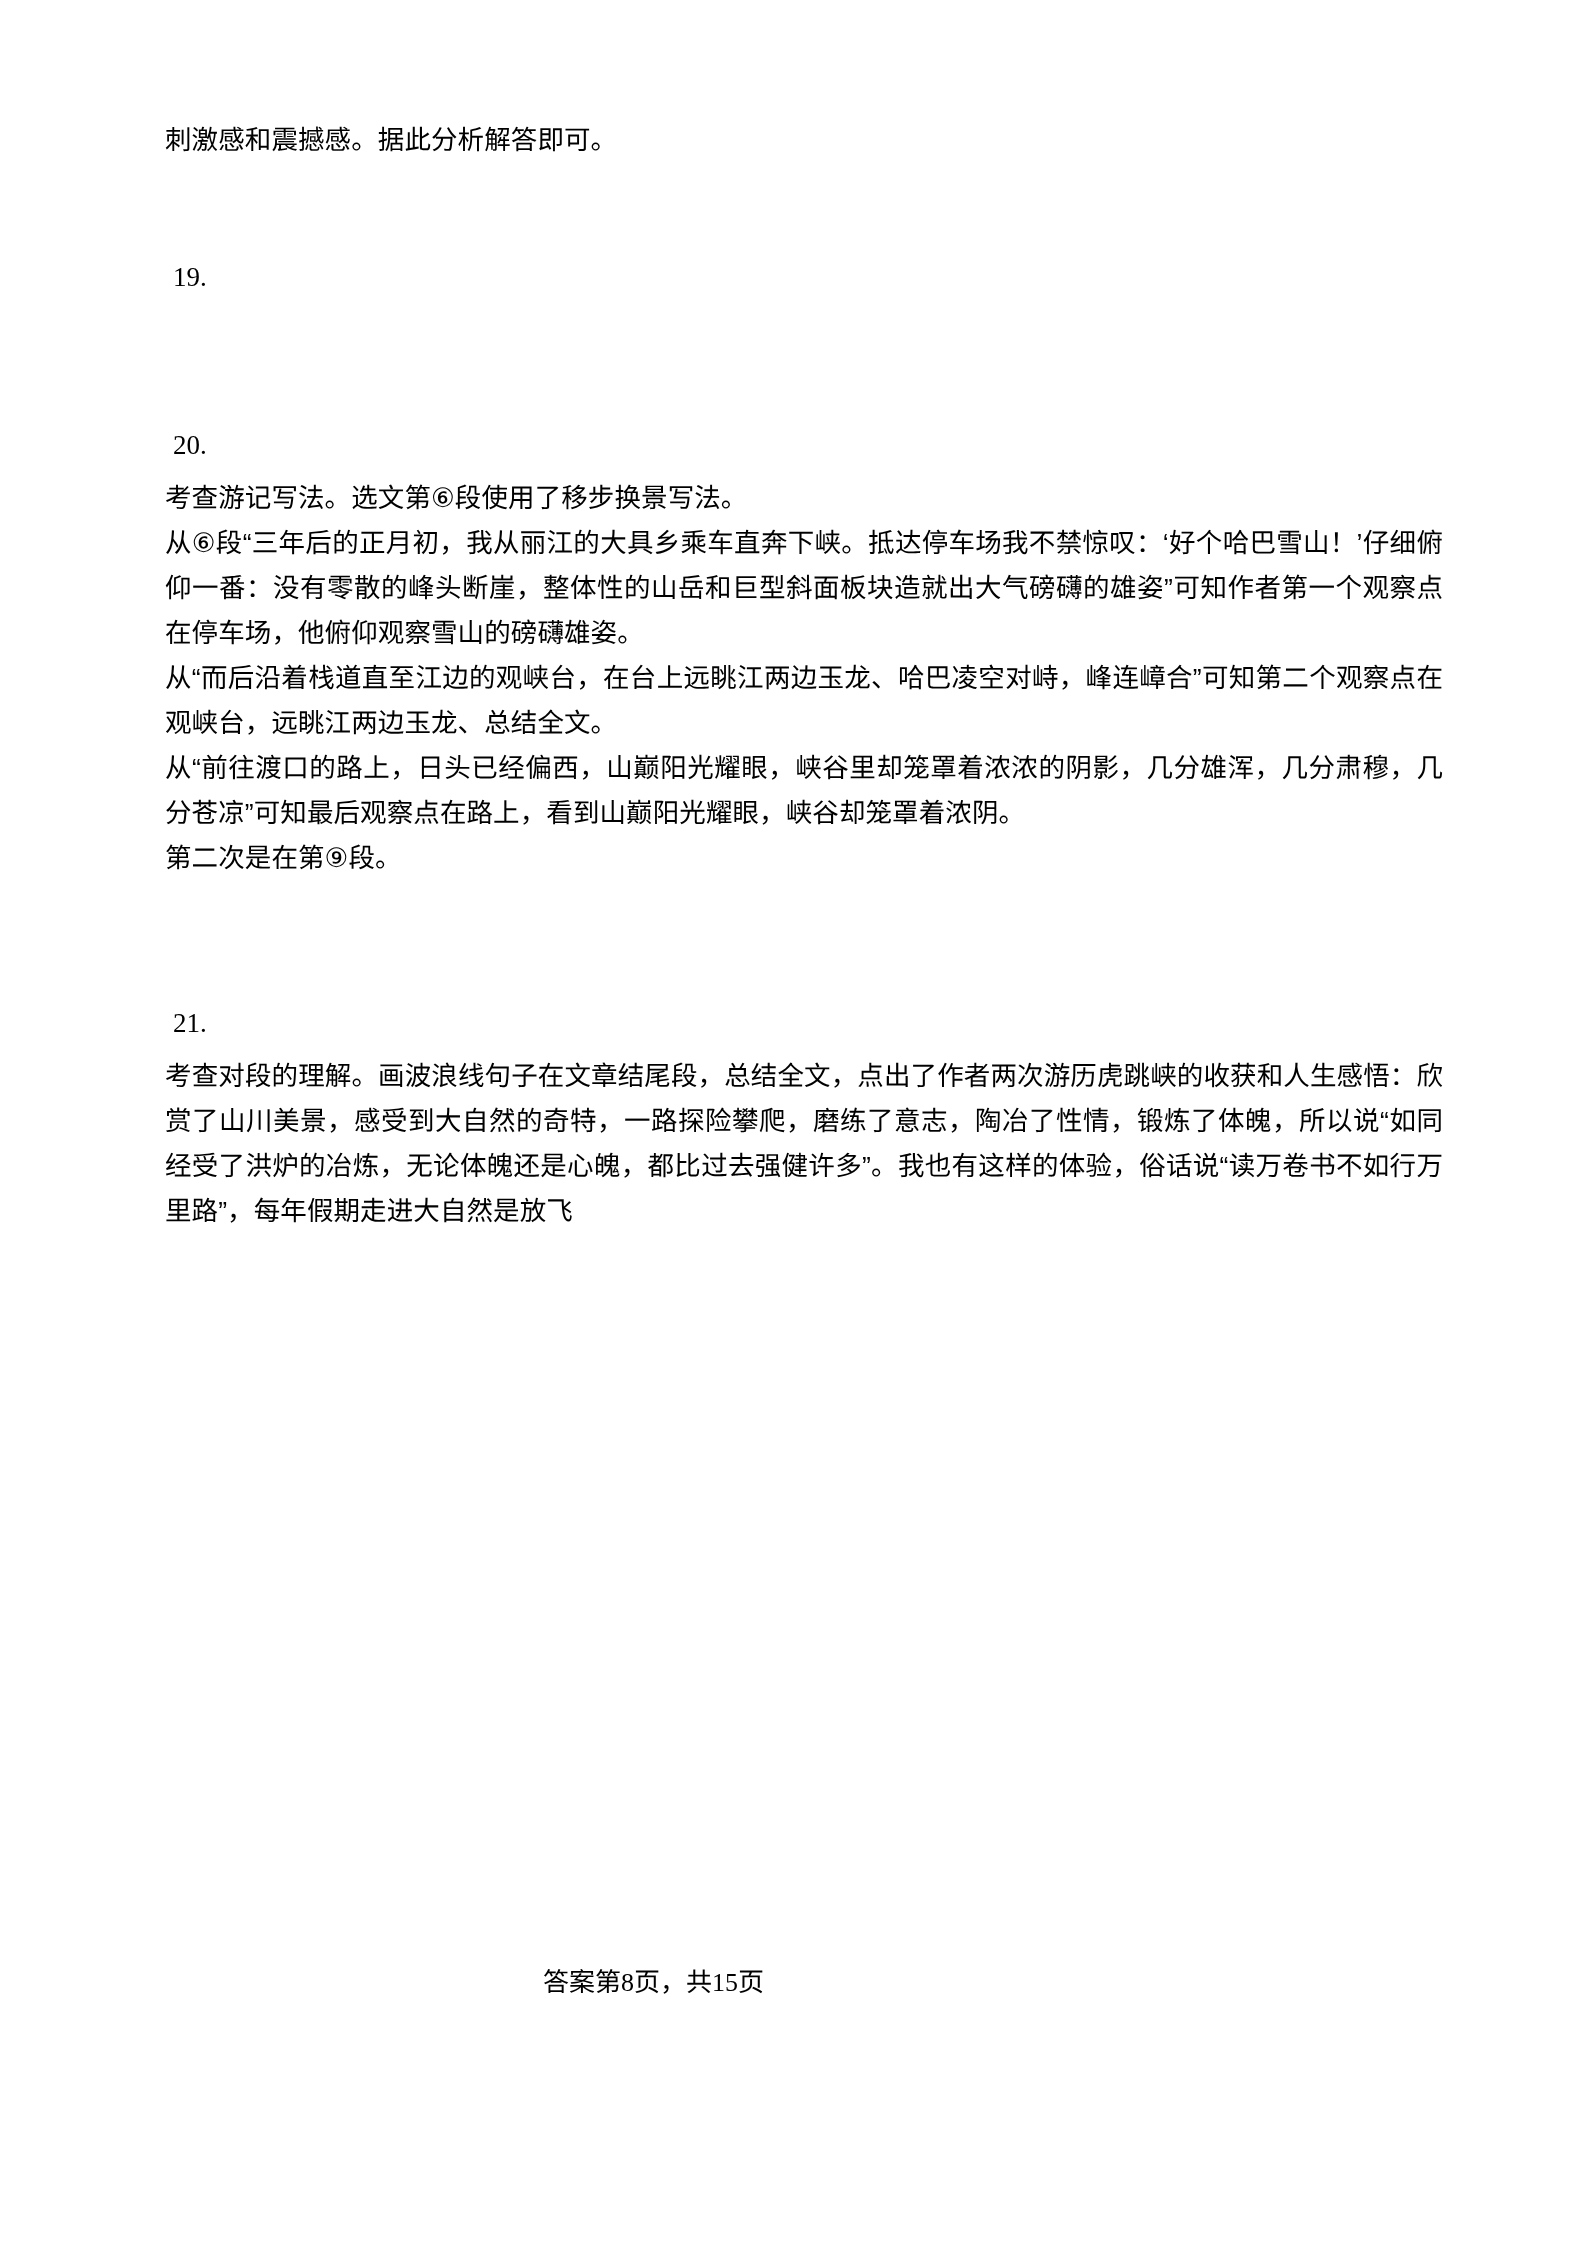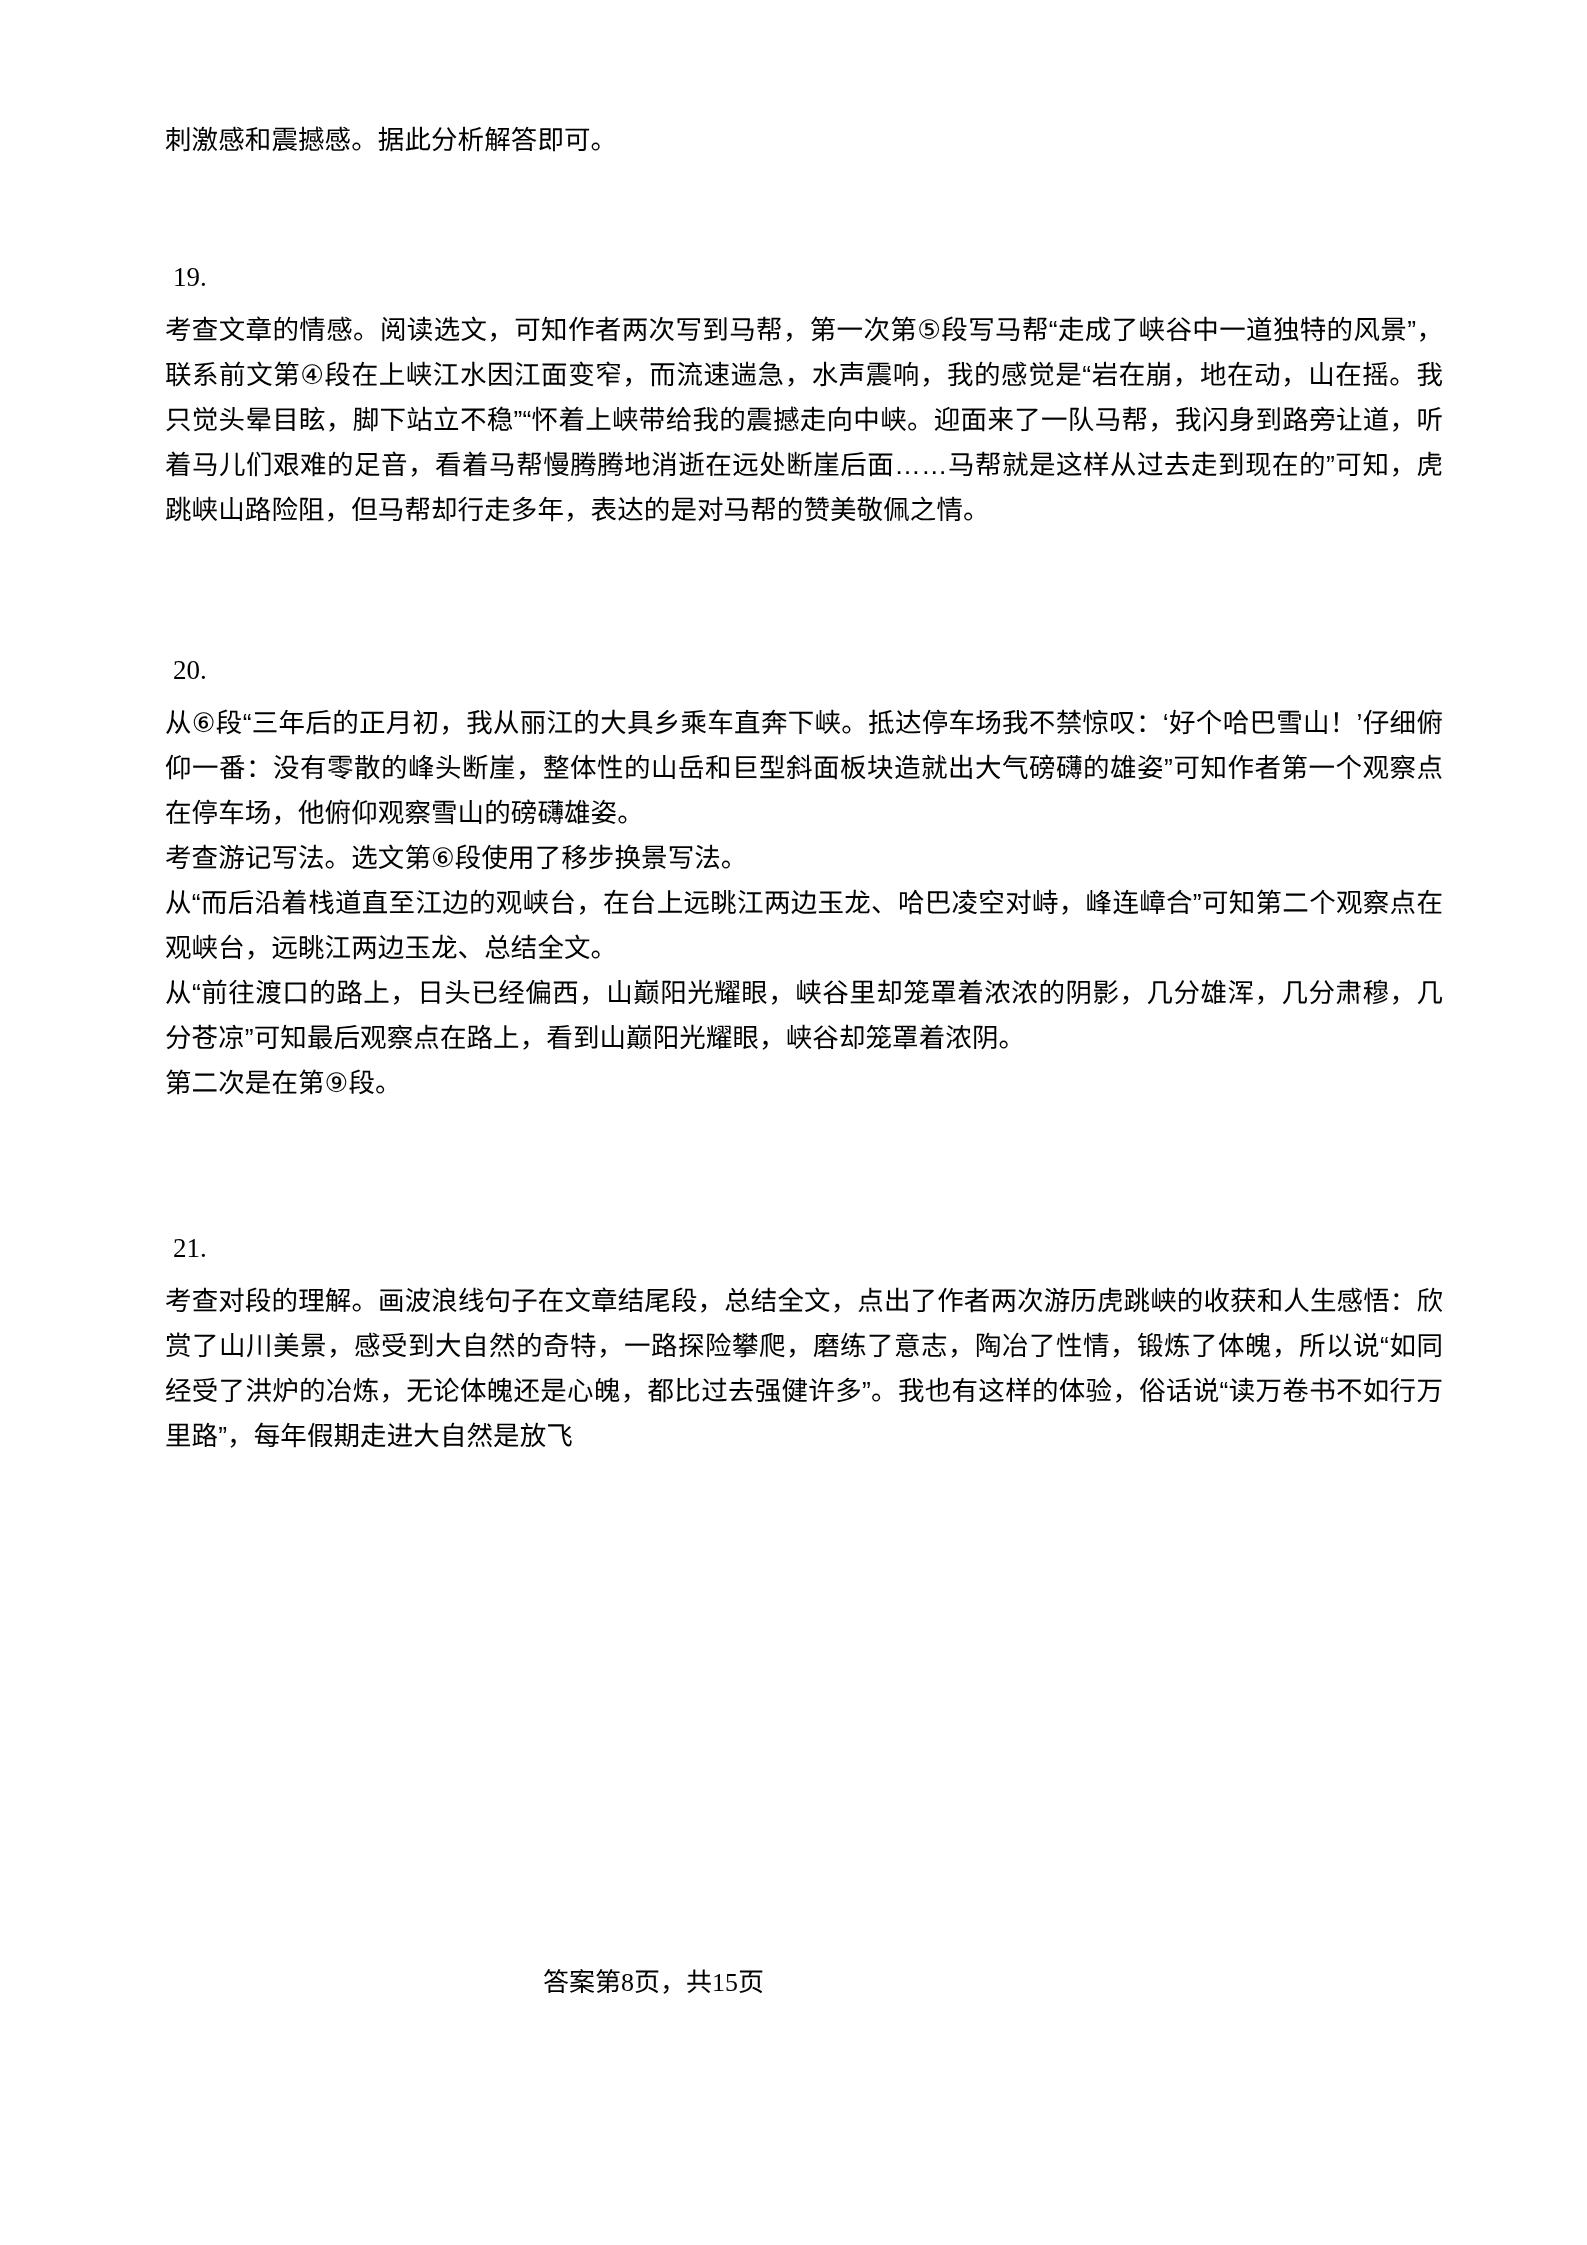--- a/index.html
+++ b/index.html
@@ -75,27 +75,26 @@
 
 <div class="page">
 
   <div class="content">
 
     <p class="para">刺激感和震撼感。据此分析解答即可。</p>
 
     <div class="gap-lg"></div>
 
     <p class="qnum">19.</p>
-    <p class="para">考查文章的情感。阅读选文，可知作者两次写到马帮，第一次第⑤段写马帮“走成了峡谷中一道独特的风景”，联系前文第④段在上峡江水因江面变窄，而流速遄急，水声震响，我的感觉是“岩在崩，地在动，山在摇。我只觉头晕目眩，脚下站立不稳”“怀着上峡带给我的震撼走向中峡。迎面来了一队马帮，我闪身到路旁让道，听着马儿们艰难的足音，看着马帮慢腾腾地消逝在远处断崖后面……马帮就是这样从过去走到现在的”可知，虎跳峡山路险阻，但马帮却行走多年，表达的是对马帮的赞美敬佩之情。</p>
 
     <div class="gap-xl"></div>
 
     <p class="qnum">20.</p>
+    <p class="para">考查游记写法。选文第⑥段使用了移步换景写法。</p>
     <p class="para">从⑥段“三年后的正月初，我从丽江的大具乡乘车直奔下峡。抵达停车场我不禁惊叹：‘好个哈巴雪山！’仔细俯仰一番：没有零散的峰头断崖，整体性的山岳和巨型斜面板块造就出大气磅礴的雄姿”可知作者第一个观察点在停车场，他俯仰观察雪山的磅礴雄姿。</p>
-    <p class="para">考查游记写法。选文第⑥段使用了移步换景写法。</p>
     <p class="para">从“而后沿着栈道直至江边的观峡台，在台上远眺江两边玉龙、哈巴凌空对峙，峰连嶂合”可知第二个观察点在观峡台，远眺江两边玉龙、总结全文。</p>
     <p class="para">从“前往渡口的路上，日头已经偏西，山巅阳光耀眼，峡谷里却笼罩着浓浓的阴影，几分雄浑，几分肃穆，几分苍凉”可知最后观察点在路上，看到山巅阳光耀眼，峡谷却笼罩着浓阴。</p>
     <p class="para">第二次是在第⑨段。</p>
 
     <div class="gap-q21"></div>
 
     <p class="qnum">21.</p>
     <p class="para">考查对段的理解。画波浪线句子在文章结尾段，总结全文，点出了作者两次游历虎跳峡的收获和人生感悟：欣赏了山川美景，感受到大自然的奇特，一路探险攀爬，磨练了意志，陶冶了性情，锻炼了体魄，所以说“如同经受了洪炉的冶炼，无论体魄还是心魄，都比过去强健许多”。我也有这样的体验，俗话说“读万卷书不如行万里路”，每年假期走进大自然是放飞</p>
 
   </div>

